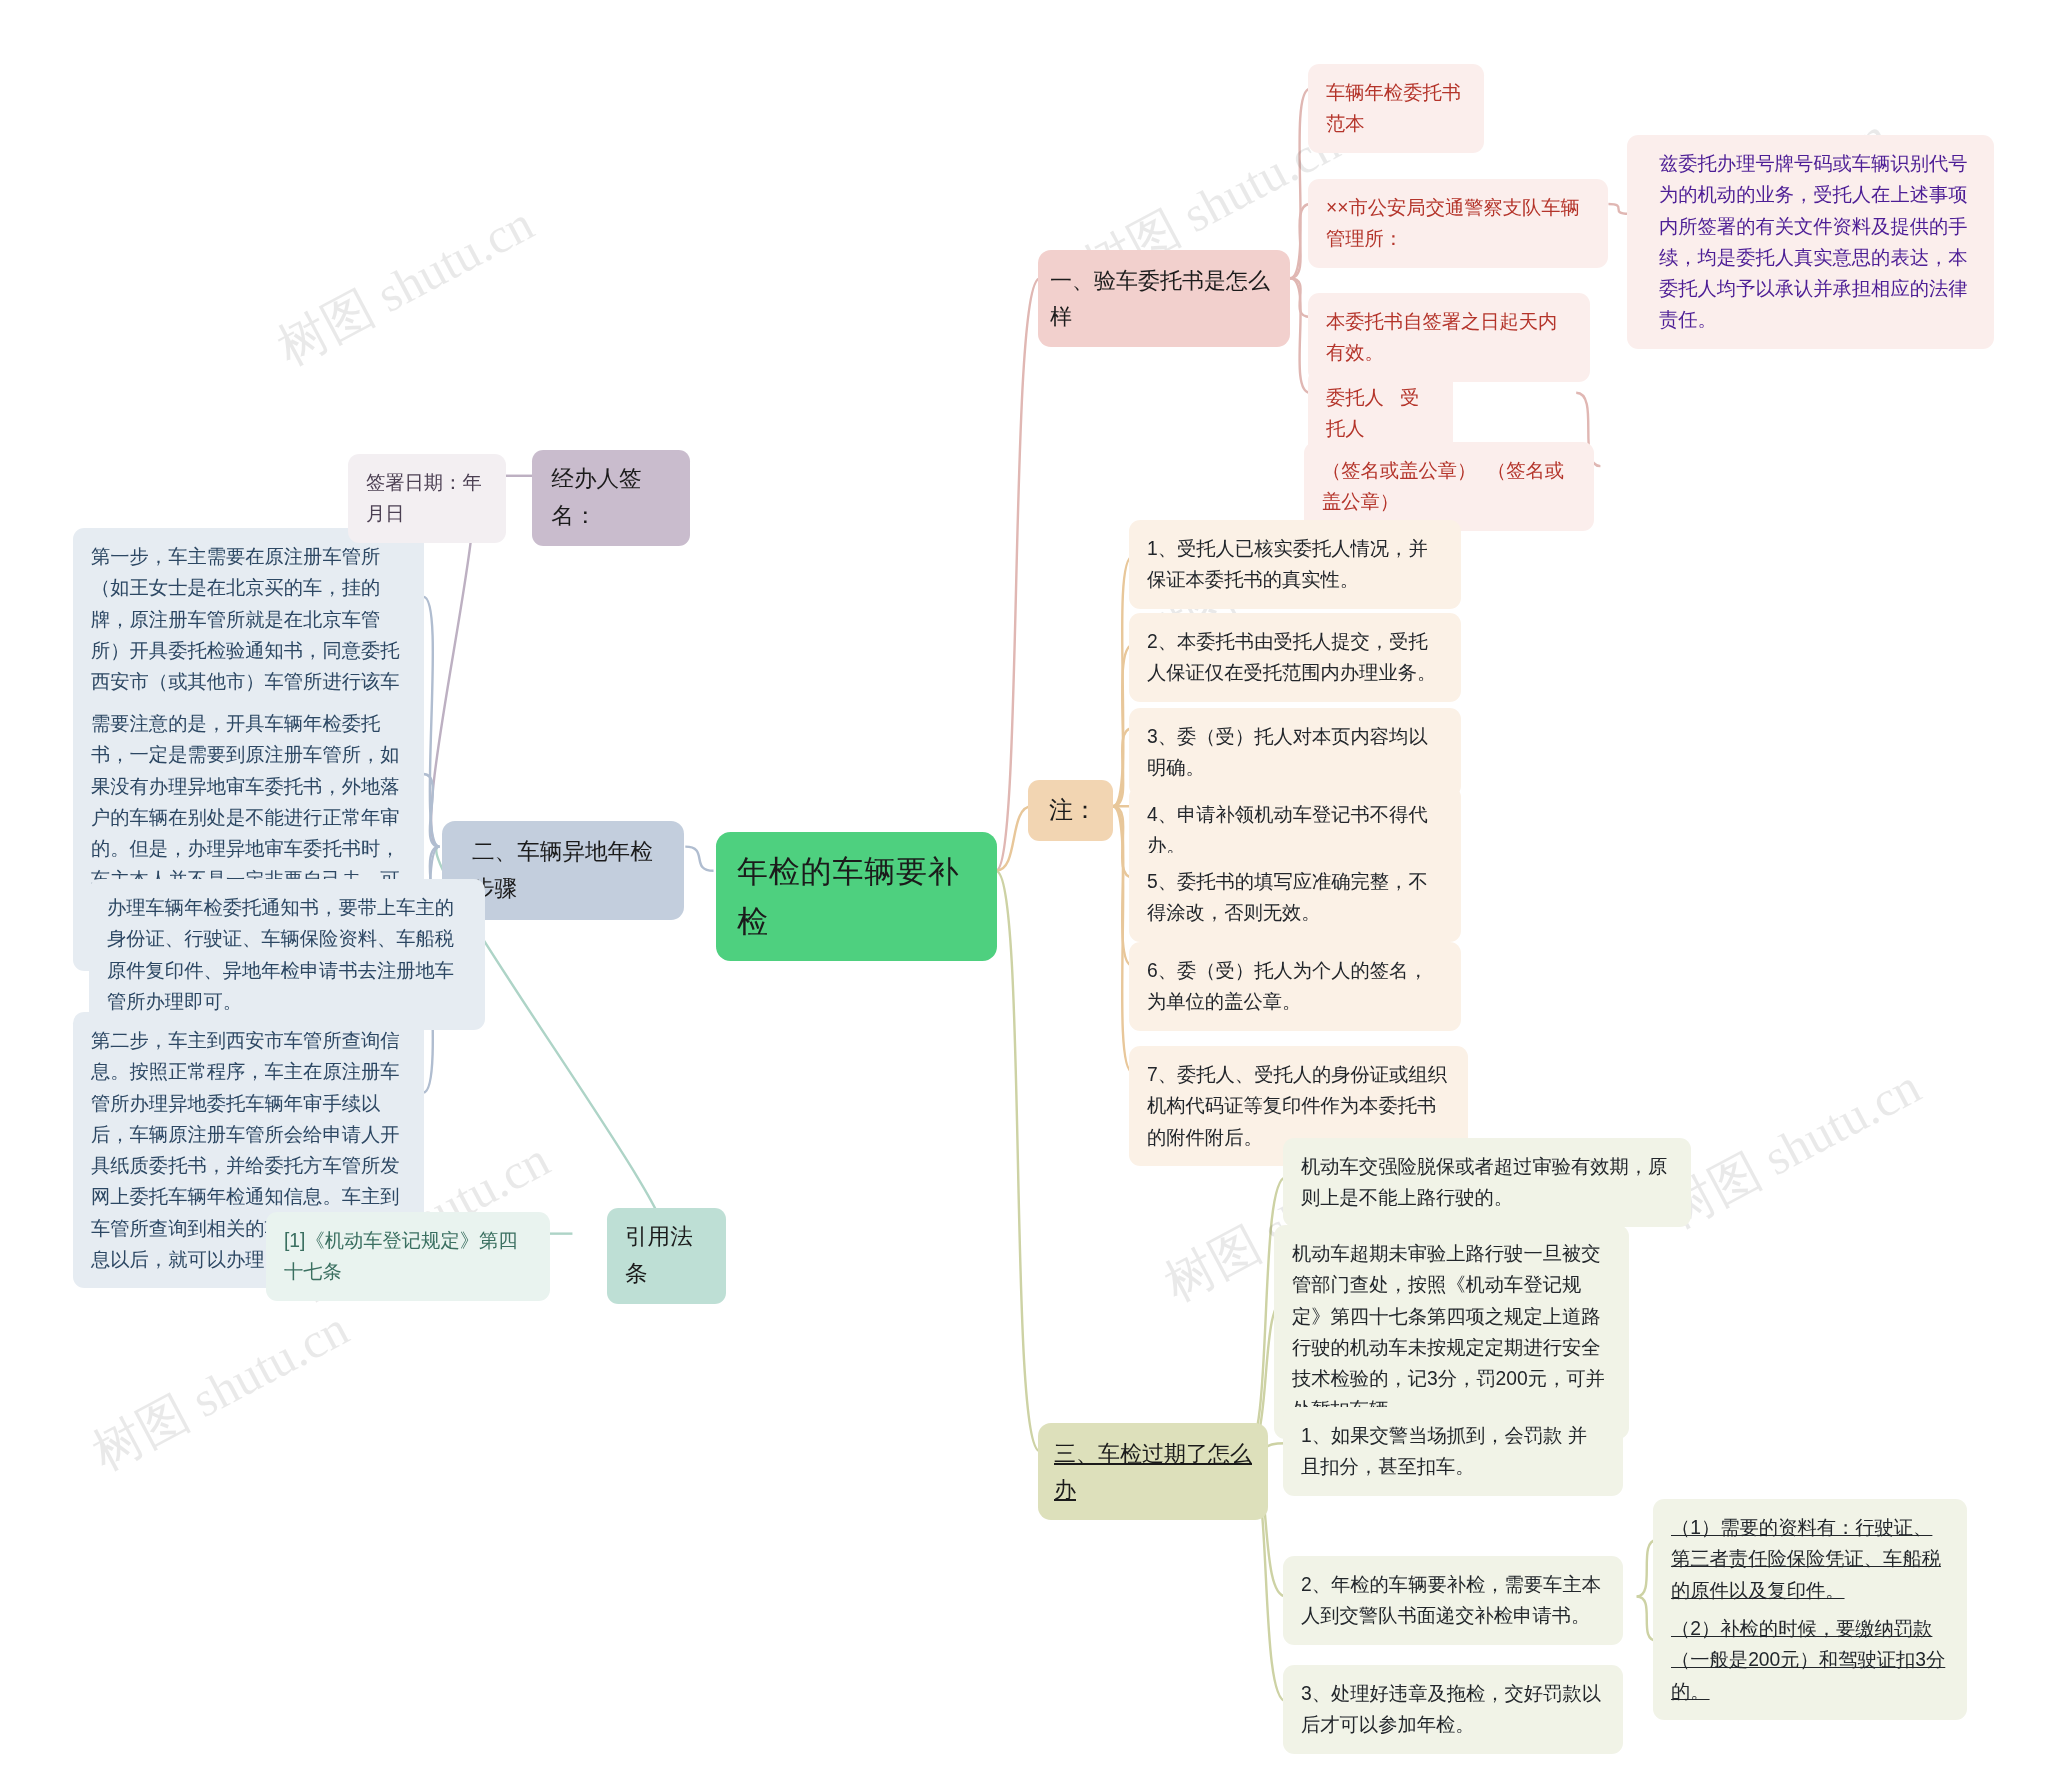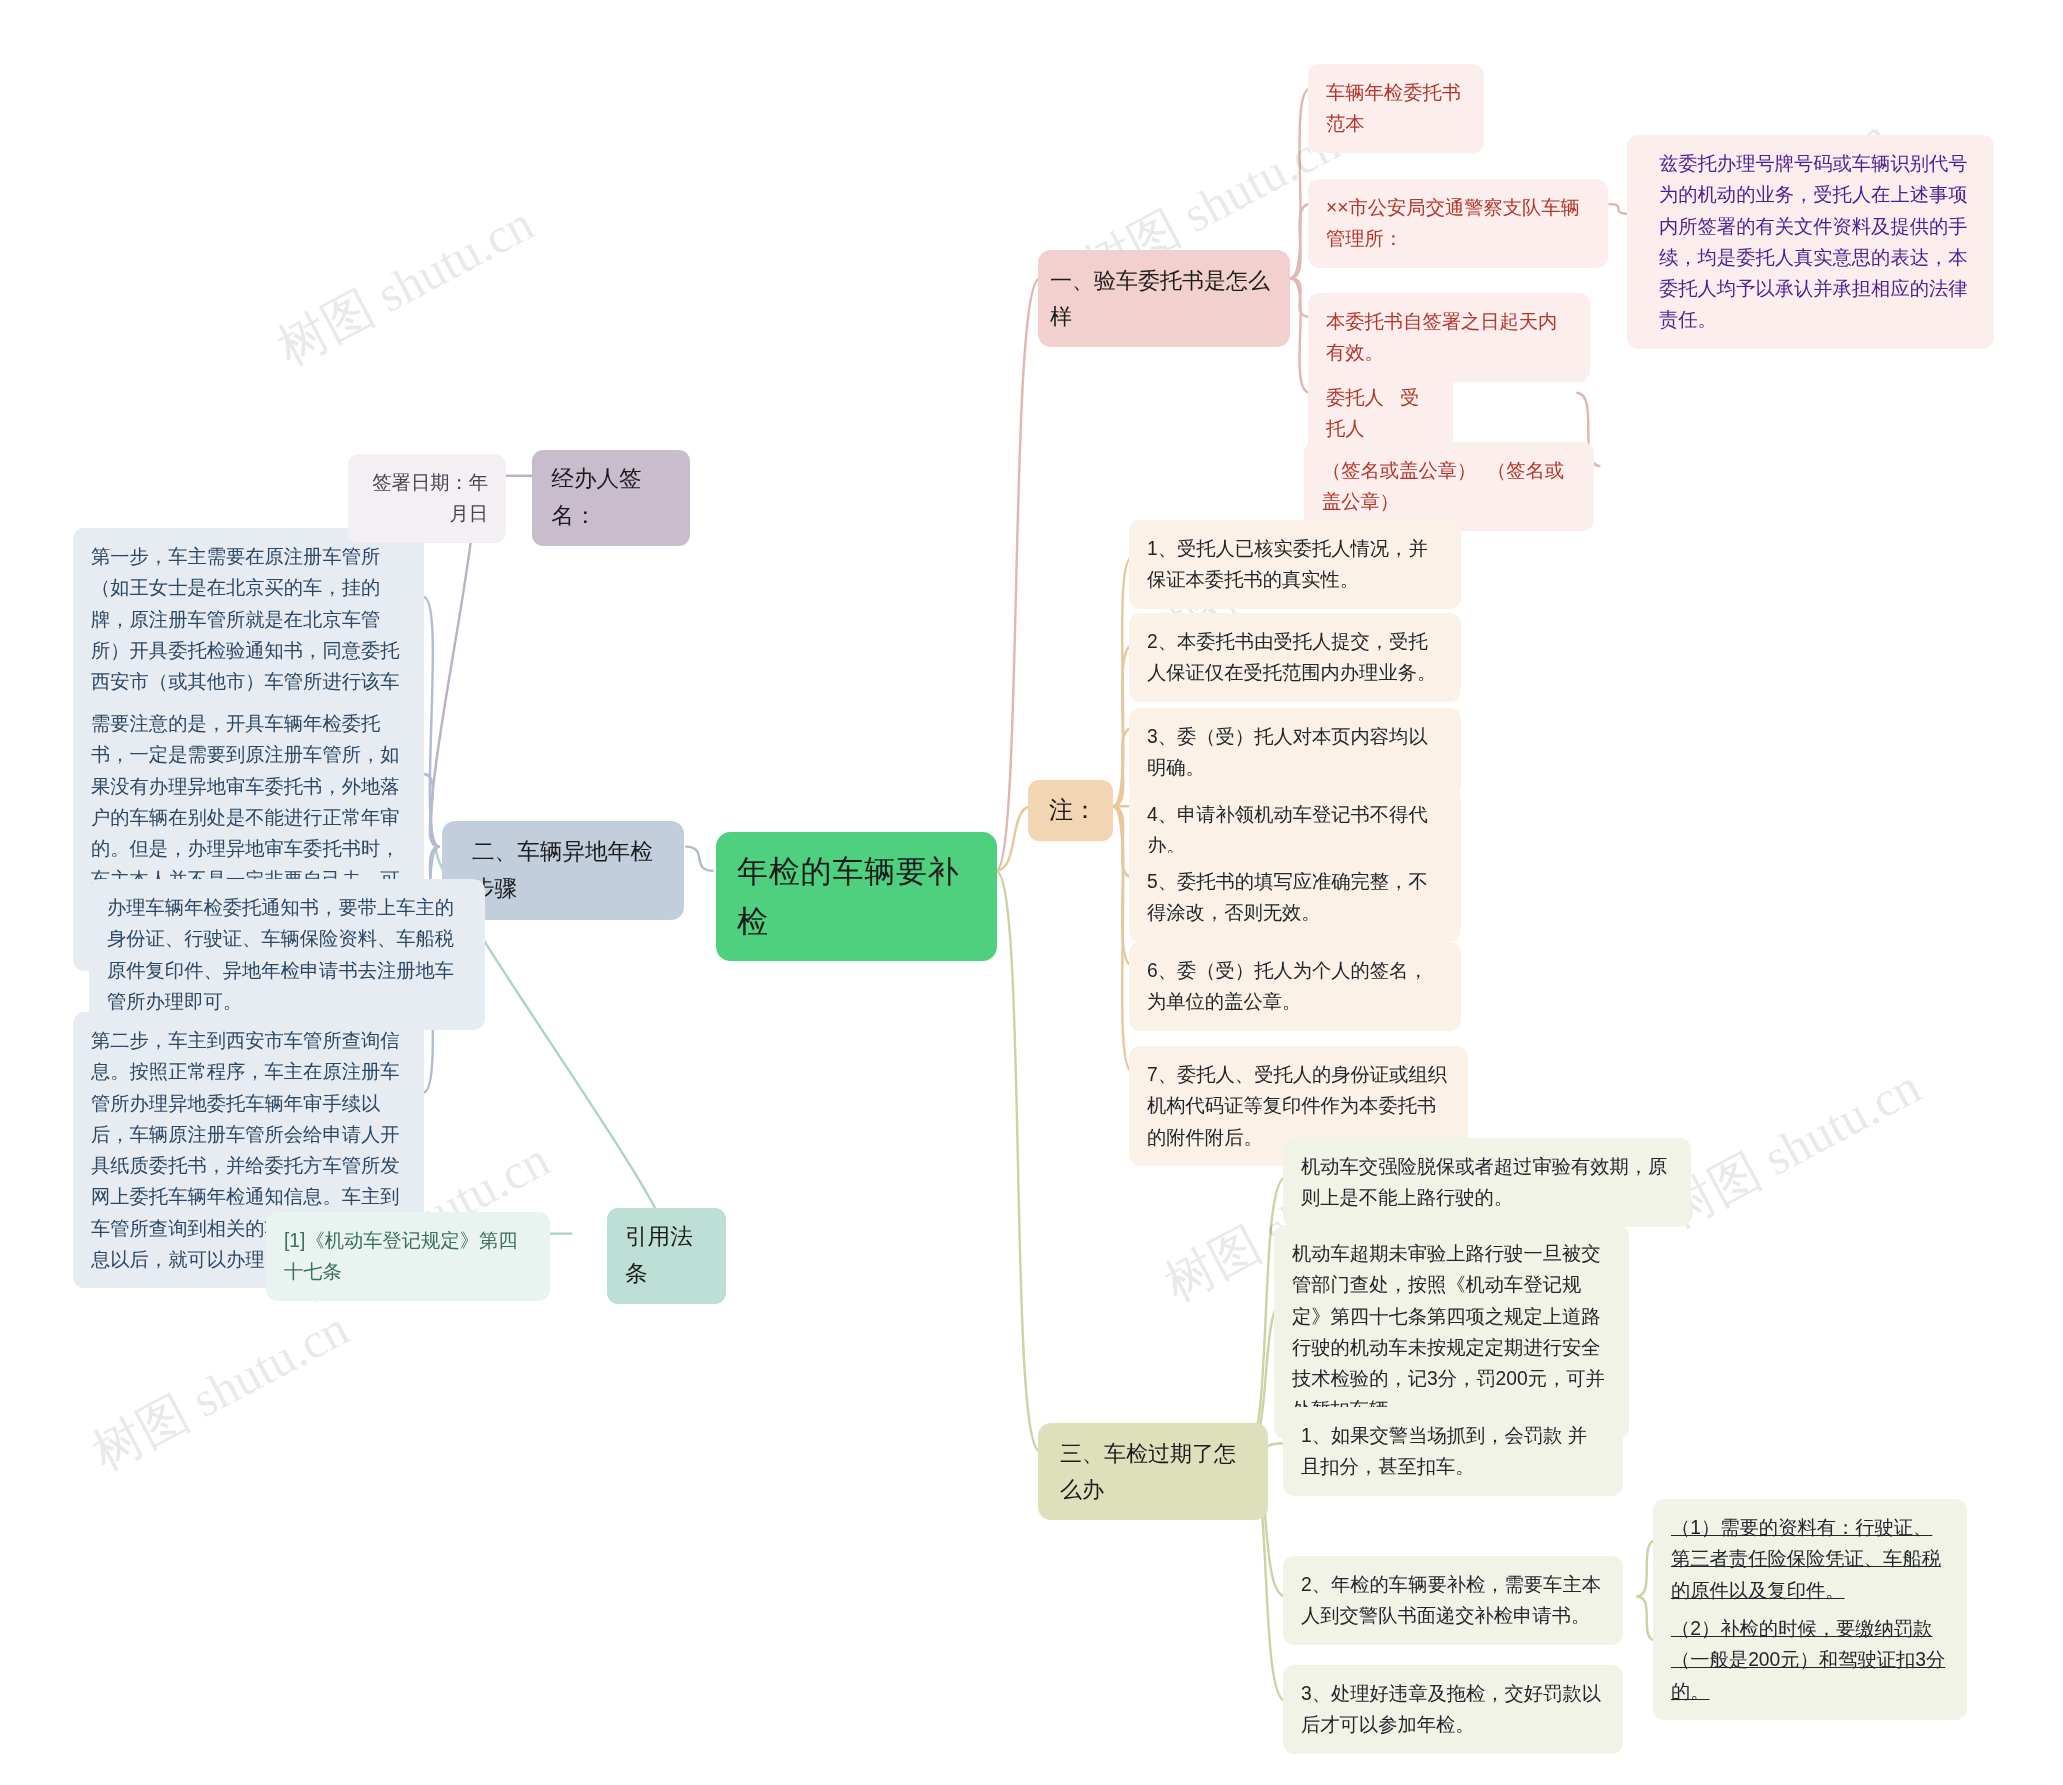--- a/index.html
+++ b/index.html
@@ -69,21 +69,22 @@
     background: #fbf1e6;
     color: #22262b;
     font-size: 19.3px;
   }
   
   .b3-head {
     background: #dde0bb;
     color: #1b1b1b;
     font-size: 22px;
     border-radius: 13px;
-    padding: 13px 22px;
+    padding: 13px 16px;
+    text-decoration: underline;
   }
   .b3-leaf {
     background: #f1f3e7;
     color: #22262b;
     font-size: 19.3px;
   }
   .b3-sub {
     background: #f1f3e7;
     color: #22262b;
     font-size: 19.3px;
@@ -244,19 +245,19 @@
   <div class="node b3-sub" style="left:1653px; top:1600px; width:314px;">（2）补检的时候，要缴纳罚款（一般是200元）和驾驶证扣3分的。</div>
 
   <div class="node b2-head" style="left:442px; top:821px; width:242px;">二、车辆异地年检步骤</div>
 
   <div class="node b2-leaf" style="left:73px; top:528px; width:351px;">第一步，车主需要在原注册车管所（如王女士是在北京买的车，挂的牌，原注册车管所就是在北京车管所）开具委托检验通知书，同意委托西安市（或其他市）车管所进行该车辆的年检。</div>
   <div class="node b2-leaf" style="left:73px; top:695px; width:351px;">需要注意的是，开具车辆年检委托书，一定是需要到原注册车管所，如果没有办理异地审车委托书，外地落户的车辆在别处是不能进行正常年审的。但是，办理异地审车委托书时，车主本人并不是一定非要自己去，可以由亲戚朋友去原注册地代办，再寄送回西安即可。</div>
   <div class="node b2-leaf" style="left:73px; top:879px; width:396px;margin-left:16px;">办理车辆年检委托通知书，要带上车主的身份证、行驶证、车辆保险资料、车船税原件复印件、异地年检申请书去注册地车管所办理即可。</div>
   <div class="node b2-leaf" style="left:73px; top:1012px; width:351px;">第二步，车主到西安市车管所查询信息。按照正常程序，车主在原注册车管所办理异地委托车辆年审手续以后，车辆原注册车管所会给申请人开具纸质委托书，并给委托方车管所发网上委托车辆年检通知信息。车主到车管所查询到相关的车辆委托年检信息以后，就可以办理。</div>
 
   <div class="node bp-head" style="left:532px; top:450px; width:158px;">经办人签名：</div>
-  <div class="node bp-leaf" style="left:348px; top:454px; width:158px;text-align:right;">签署日期：年月日</div>
+  <div class="node bp-leaf" style="left:348px; top:454px; width:158px;">签署日期：年月日</div>
 
   <div class="node bt-head" style="left:607px; top:1208px; width:119px;">引用法条</div>
   <div class="node bt-leaf" style="left:266px; top:1212px; width:284px;">[1]《机动车登记规定》第四十七条</div>
 
 </div>
 
 
 </body></html>

